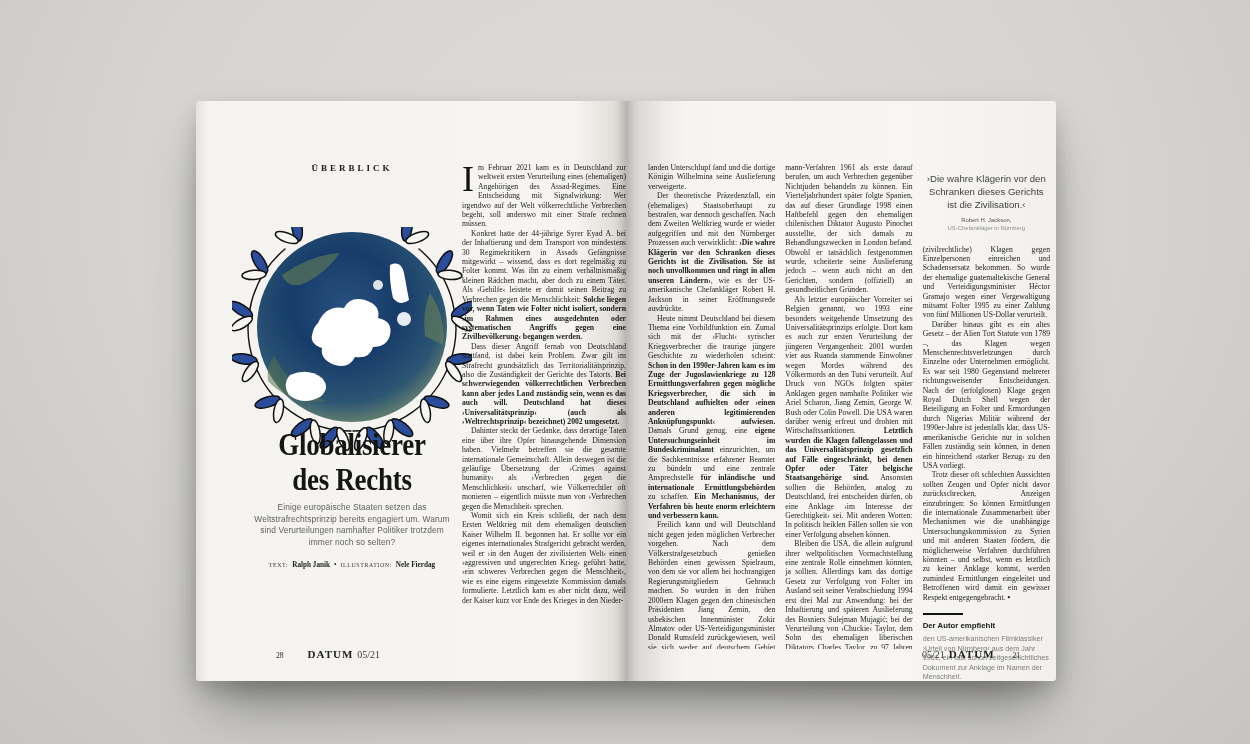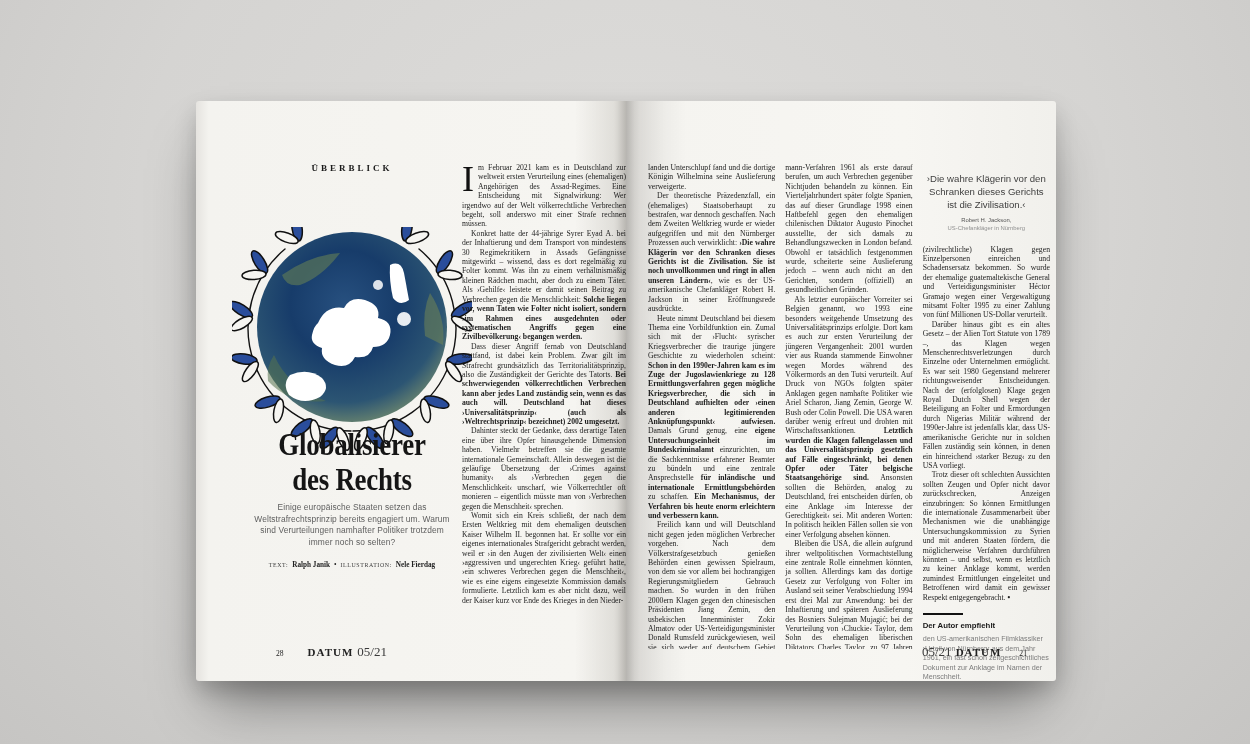--- a/index.html
+++ b/index.html
@@ -65,21 +65,21 @@
   .ab-rule { width:40px; height:2px; background:#121212; margin-bottom:6px; }
   .ab-head { font-size:7.8px; font-weight:bold; color:#1a1a1a; margin-bottom:4px; }
   .ab-body { font-size:7.2px; line-height:9.6px; color:#7b7b7b; }
 
   
   .footer { position:absolute; bottom:21px; display:flex; align-items:baseline; color:#222; z-index:6; }
   .footer.fl { left:80px; gap:24px; }
   .footer.fr { left:296px; gap:18px; }
   .footer .pn { font-size:7.6px; }
   .footer .logo { font-weight:bold; font-size:11px; letter-spacing:1px; }
-  .footer .iss { font-size:13px; color:#3a3a3a;margin-top:17px; }
+  .footer .iss { font-size:10px; color:#3a3a3a;margin-top:17px; }
   .flog { display:inline-flex; gap:4px; align-items:baseline; }
 </style>
 </head>
 <body>
 
 <div id="stage">
   <div class="spread">
 
     <div class="page left">
       <div class="feature">

